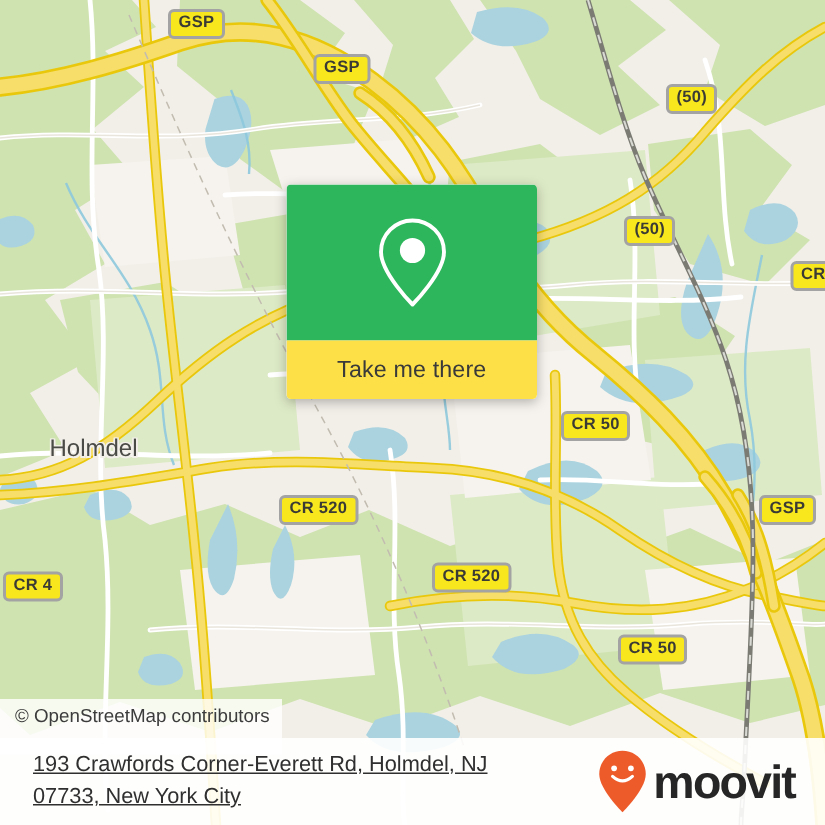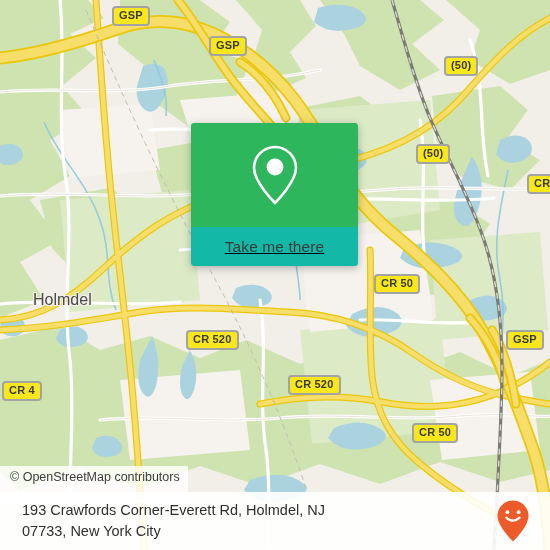--- a/index.html
+++ b/index.html
@@ -101,25 +101,24 @@
   #callout-head {
     height: 104px;
     background: #2eb65c;
     display: flex;
     align-items: center;
     justify-content: center;
   }
   #callout-head svg { display: block; }
   #callout-foot {
     height: 39px;
-    background: #14b8a6;
+    background: #fde047;
     display: flex;
     align-items: center;
     justify-content: center;
-    text-decoration: underline;
   }
   #callout-foot-label {
     color: #3a3a3a;
     font-family: "Liberation Sans", sans-serif;
     font-size: 15.5px;
     letter-spacing: 0.1px;
   }
 
   
   #footer {
@@ -134,20 +133,21 @@
     box-sizing: border-box;
     padding: 0 14px 0 22px;
   }
   #footer-address {
     flex: 1 1 auto;
     color: #2f2f2f;
     font-family: "Liberation Sans", sans-serif;
     font-size: 14.5px;
     line-height: 21px;
     max-width: 380px;
+    text-decoration: underline;
   }
   #footer-address .line { display: block; white-space: nowrap; }
   #brand {
     flex: 0 0 auto;
     display: flex;
     align-items: center;
     gap: 4px;
     margin-left: auto;
     padding-right: 6px;
   }
@@ -335,16 +335,17 @@
       <span class="line">193 Crawfords Corner-Everett Rd, Holmdel, NJ</span>
       <span class="line">07733, New York City</span>
     </div>
     <div id="brand">
       <svg width="34" height="44" viewBox="0 0 34 44">
         <path d="M17 1.5 C8.4 1.5 1.5 8.4 1.5 17 C1.5 27.5 17 42.5 17 42.5 C17 42.5 32.5 27.5 32.5 17 C32.5 8.4 25.6 1.5 17 1.5 Z" fill="#ee5b2b"></path>
         <circle cx="11.4" cy="13.2" r="1.9" fill="#ffffff"></circle>
         <circle cx="22.6" cy="13.2" r="1.9" fill="#ffffff"></circle>
         <path d="M10.4 18.6 q6.6 6.0 13.2 0" fill="none" stroke="#ffffff" stroke-width="2.1" stroke-linecap="round"></path>
       </svg>
+      <span id="brand-wordmark">moovit</span>
     </div>
   </div>
 
 </div>
 
 </body></html>

